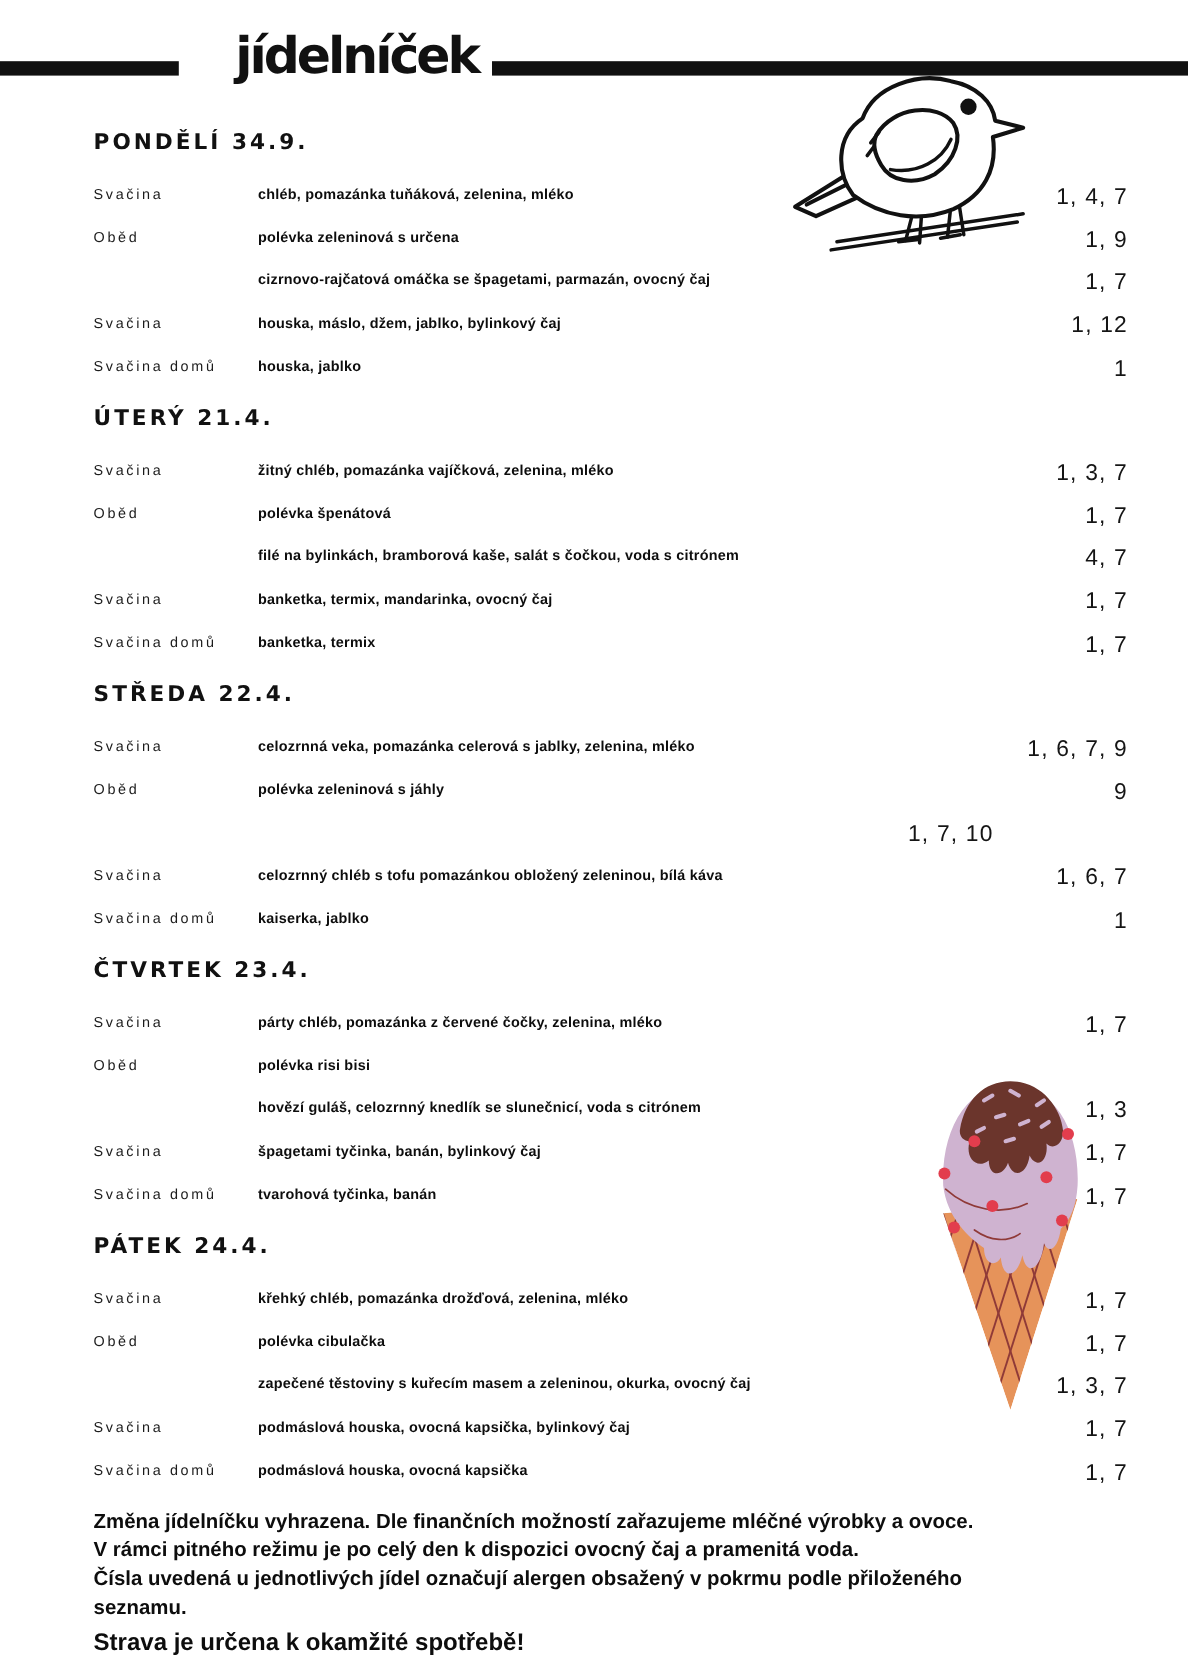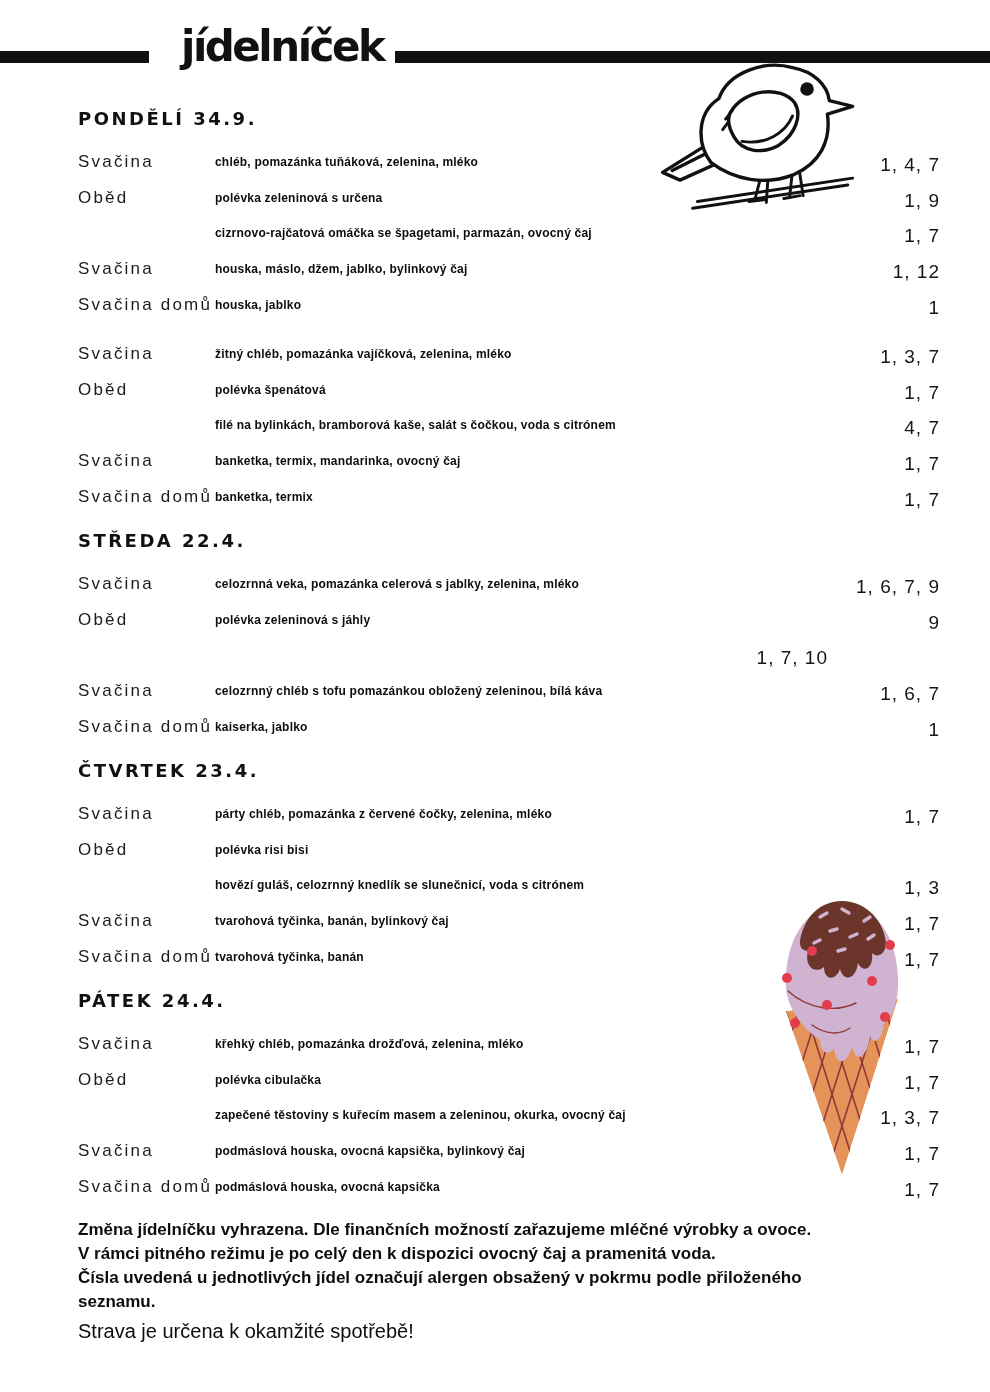--- a/index.html
+++ b/index.html
@@ -5,41 +5,41 @@
   html,body{margin:0;padding:0;background:#ffffff;}
   .page{
     position:relative;width:990px;height:1392px;background:#fff;overflow:hidden;
     font-family:"Liberation Sans",sans-serif;color:#111;
   }
   
   .bar{position:absolute;height:12px;background:var(--c-ink,#111);top:51px;}
   .bar-left{left:0;width:149px;}
   .bar-right{left:391px;right:0;}
   .title{
-    position:absolute;left:169px;top:22px;margin:0;
+    position:absolute;left:184px;top:22px;margin:0;
     font-family:"DejaVu Sans","Liberation Sans",sans-serif;
     font-size:42px;font-weight:800;letter-spacing:-2.5px;color:var(--c-ink,#111);
     background:#fff;padding:0 12px;z-index:2;text-align:center;
   }
   .bird{position:absolute;left:648px;top:56px;width:225px;height:160px;z-index:3;}
   
   .menu{position:absolute;left:78px;top:106px;width:862px;z-index:1;}
   .day{margin:0 0 13px 0;}
   .day-title{
     margin:0 0 12px 0;font-family:"DejaVu Sans","Liberation Sans",sans-serif;
     font-size:18px;line-height:26px;font-weight:800;letter-spacing:2.5px;color:var(--c-ink,#111);
   }
   .row{display:grid;grid-template-columns:137px 1fr 112px;height:35.8px;align-items:center;}
-  .label{font-size:17px;letter-spacing:2.2px;color:#1c1c1c;white-space:nowrap;}
+  .label{font-size:12px;letter-spacing:2.2px;color:#1c1c1c;white-space:nowrap;}
   .item{font-size:12px;font-weight:bold;letter-spacing:.2px;white-space:nowrap;color:#0d0d0d;}
   .allergens{font-size:19px;letter-spacing:1px;text-align:right;transform:translateY(3px);color:#151515;}
   
   .footer{margin-top:0;}
   .footer-line{font-size:17px;font-weight:bold;line-height:24px;color:#0d0d0d;}
-  .footer-emph{font-size:20px;font-weight:normal;line-height:28px;margin-top:3px;color:#0d0d0d;}
+  .footer-emph{font-size:20px;font-weight:bold;line-height:28px;margin-top:3px;color:#0d0d0d;}
   
   .icecream{position:absolute;left:780px;top:893px;width:124px;height:285px;z-index:0;}
 </style>
 </head>
 <body>
 
 <div class="page">
 
   <header>
     <div class="bar bar-left"></div>
@@ -170,20 +170,21 @@
 
   <div class="row">
     <span class="label">Svačina domů</span>
     <span class="item">houska, jablko</span>
     <span class="allergens">1</span>
   </div>
 </div>
   </section>
 
   <section class="day">
+    <h2 class="day-title">ÚTERÝ 21.4.</h2>
     <div>
   <div class="row">
     <span class="label">Svačina</span>
     <span class="item">žitný chléb, pomazánka vajíčková, zelenina, mléko</span>
     <span class="allergens">1, 3, 7</span>
   </div>
 
   <div class="row">
     <span class="label">Oběd</span>
     <span class="item">polévka špenátová</span>
@@ -260,21 +261,21 @@
   </div>
 
   <div class="row">
     <span class="label"></span>
     <span class="item">hovězí guláš, celozrnný knedlík se slunečnicí,  voda s citrónem</span>
     <span class="allergens">1, 3</span>
   </div>
 
   <div class="row">
     <span class="label">Svačina</span>
-    <span class="item">tvarohová tyčinka, banán, bylinkový čaj</span>
+    <span class="item">špagetami tyčinka, banán, bylinkový čaj</span>
     <span class="allergens">1, 7</span>
   </div>
 
   <div class="row">
     <span class="label">Svačina domů</span>
     <span class="item">tvarohová tyčinka, banán</span>
     <span class="allergens">1, 7</span>
   </div>
 </div>
   </section>

